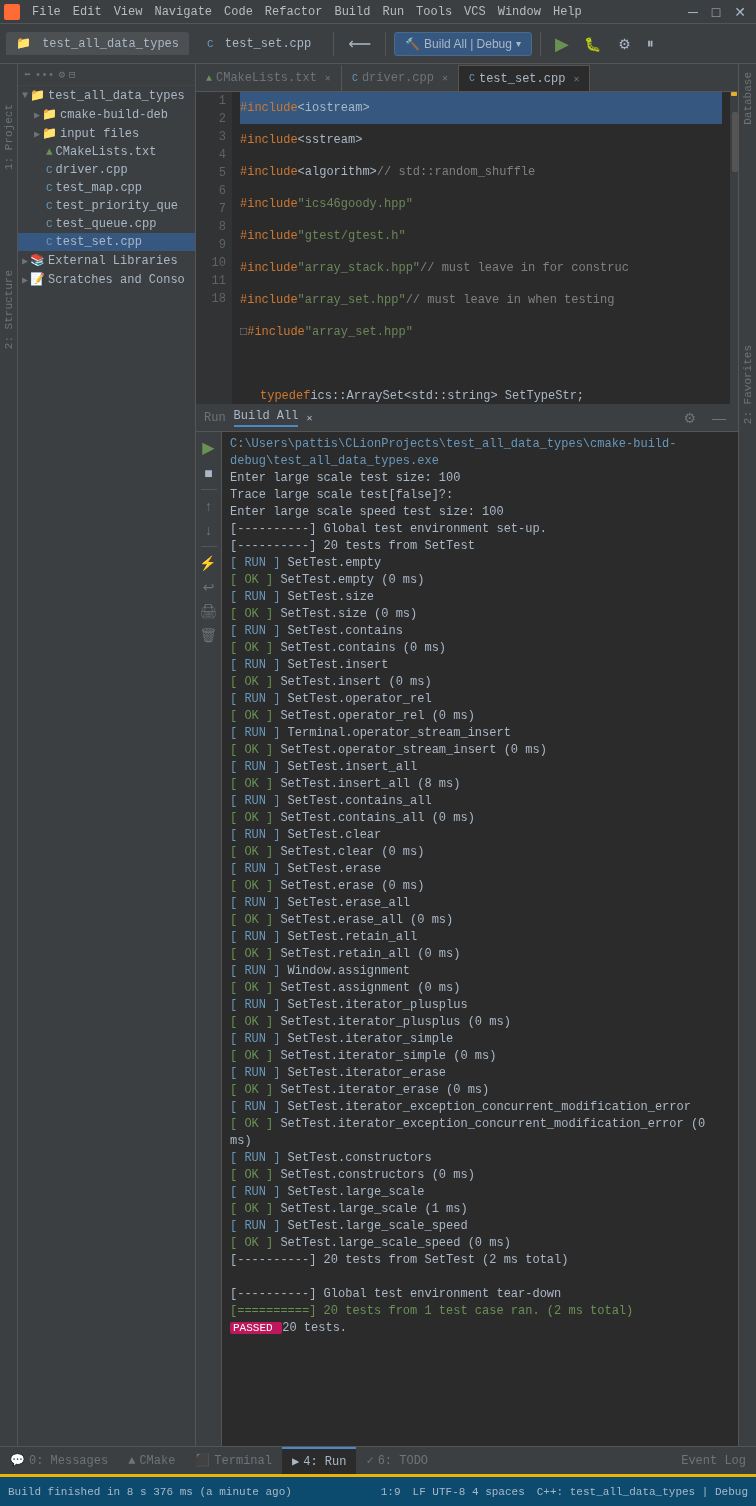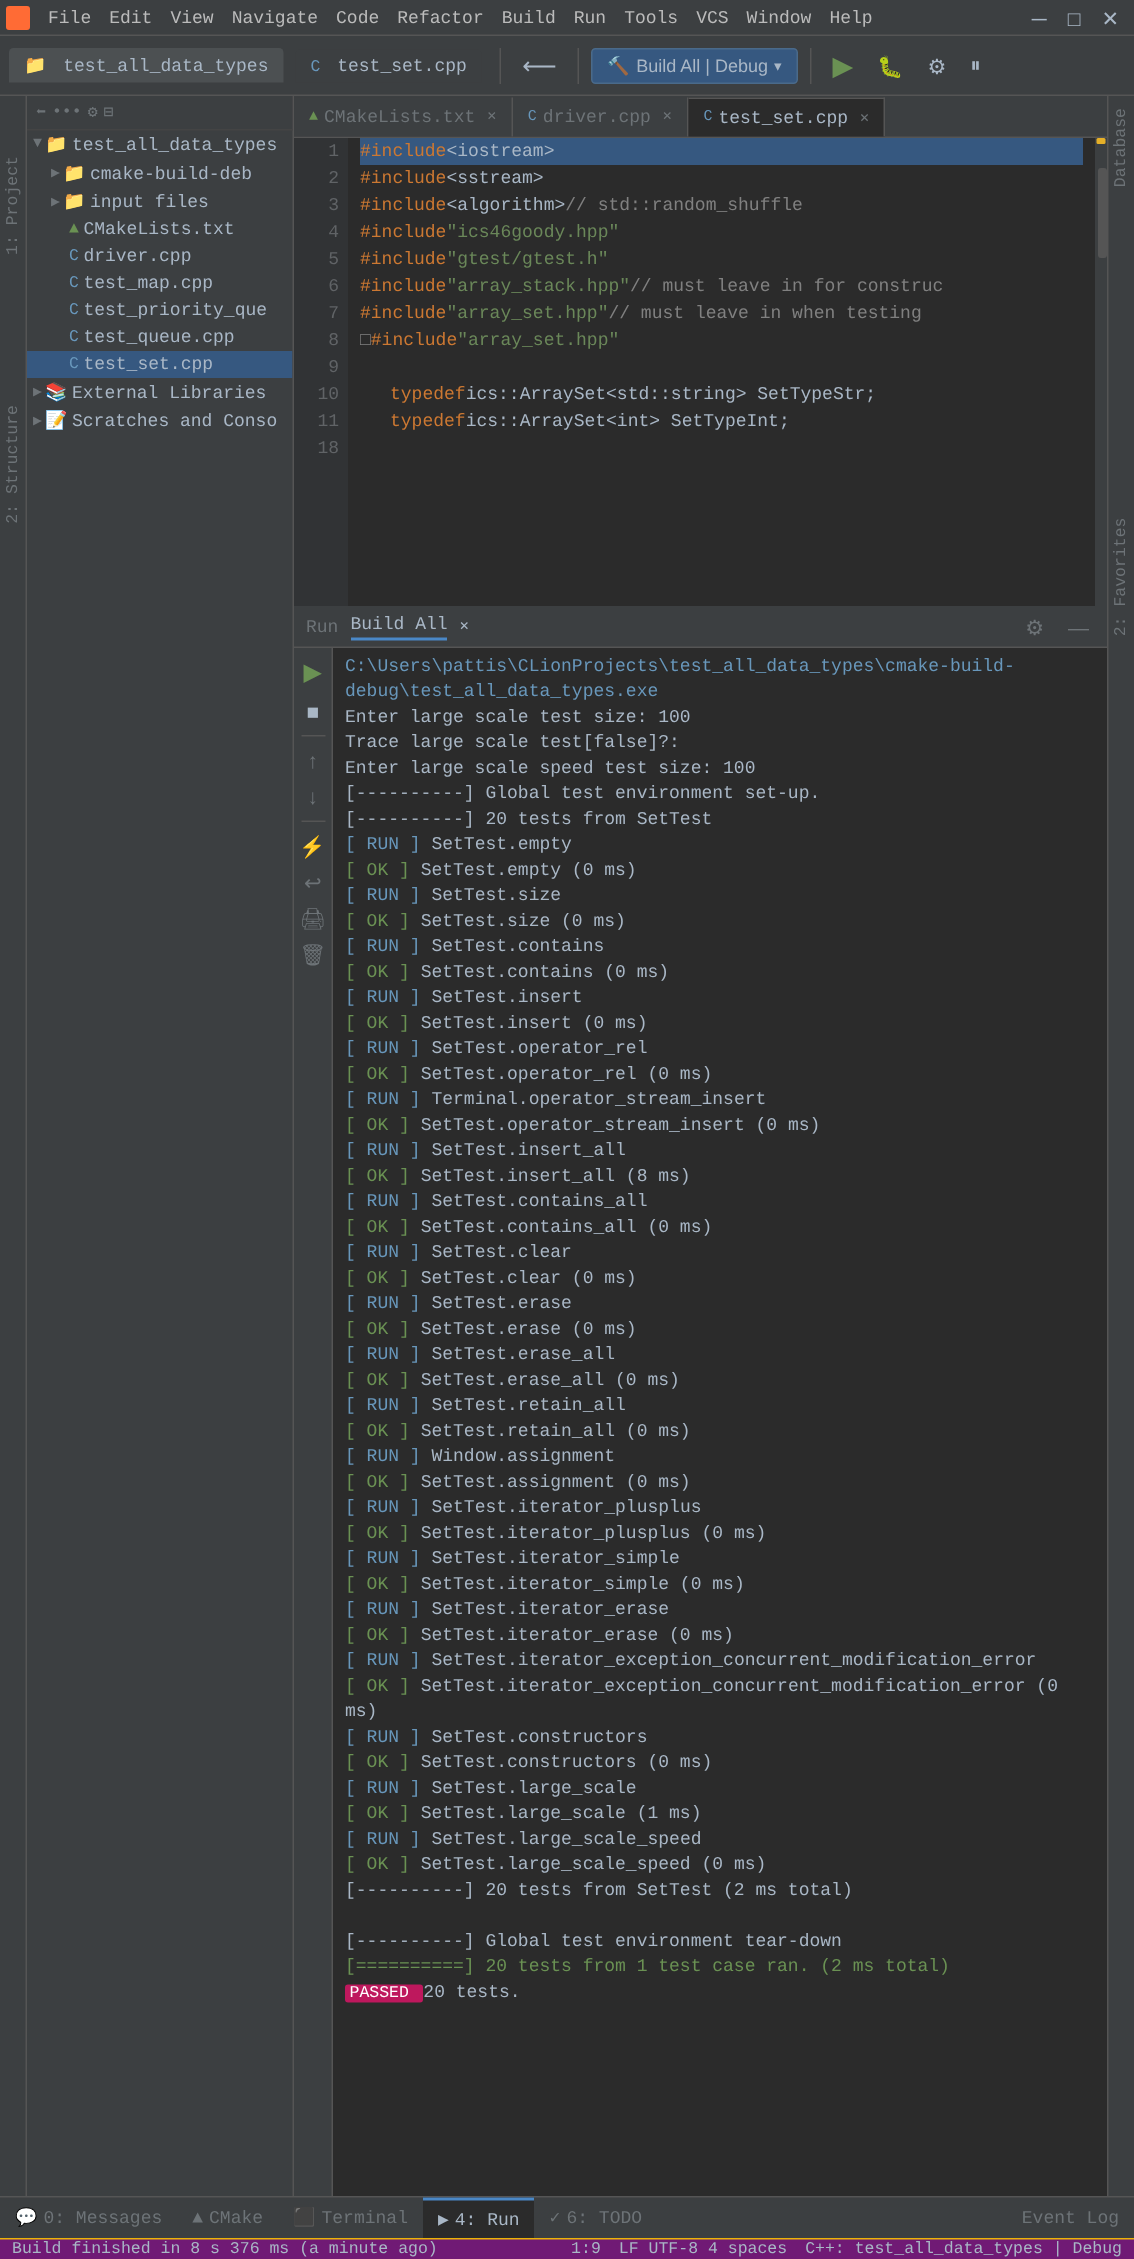--- a/index.html
+++ b/index.html
@@ -169,21 +169,21 @@
     }
     .line-numbers div { height: 18px; }
     .code-content {
       flex: 1;
       padding: 0 8px;
       overflow: hidden;
       font-size: 12px;
       line-height: 18px;
     }
     .code-line {
-      height: 18px;
+      height: 32px;
       white-space: nowrap;
       display: flex;
       align-items: center;
     }
     .kw { color: #cc7832; }
     .include-path { color: #6a8759; }
     .include-bracket { color: #a9b7c6; }
     .comment { color: #808080; }
     .highlight-line { background: #365880; }
     .scrollbar-right {
@@ -212,28 +212,28 @@
     .bottom-content {
       flex: 1;
       overflow-y: auto;
       padding: 4px 8px;
       font-size: 12px;
       line-height: 18px;
     }
 
     
     .status-bar {
-      height: 14px;
-      background: #701a75;
+      height: 32px;
+      background: #0c4a6e;
       display: flex;
       align-items: center;
       padding: 0 8px;
       font-size: 11px;
       color: #a9b7c6;
-      border-top: 1px solid #eab308;
+      border-top: 3px solid #eab308;
       gap: 12px;
     }
 
     
     .bottom-tabs-row {
       height: 28px;
       background: #3c3f41;
       display: flex;
       align-items: center;
       border-top: 1px solid #555;

